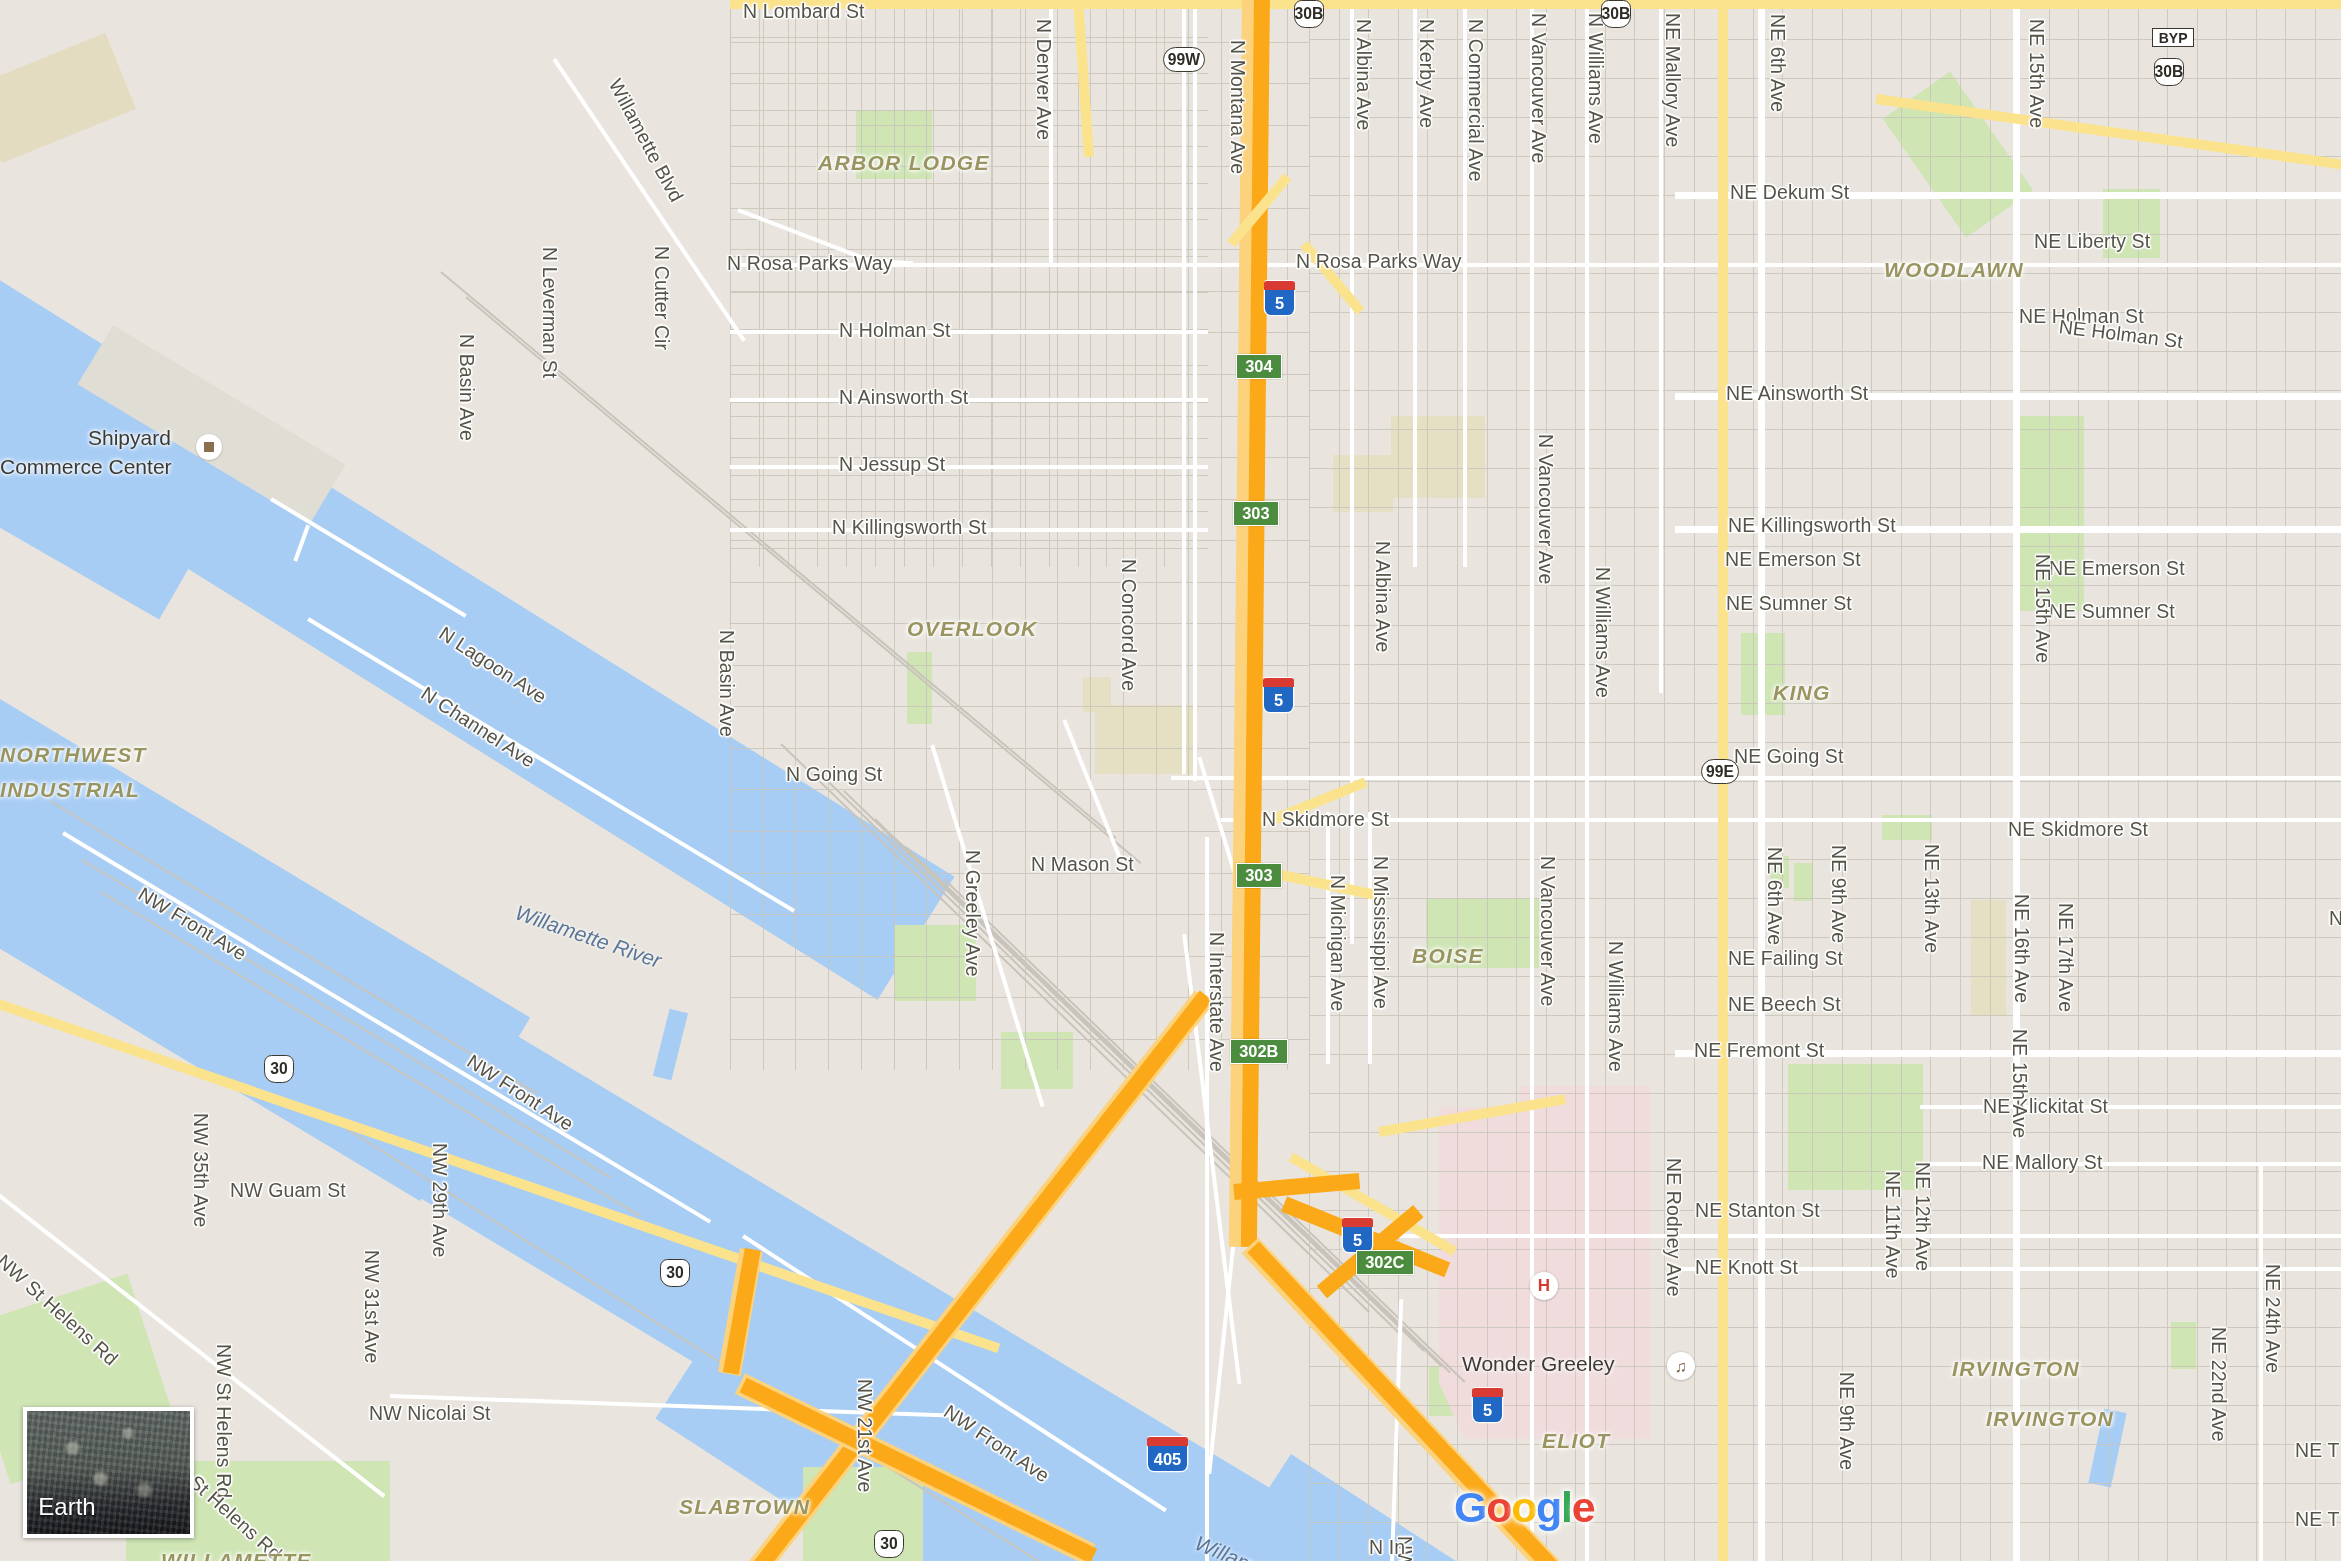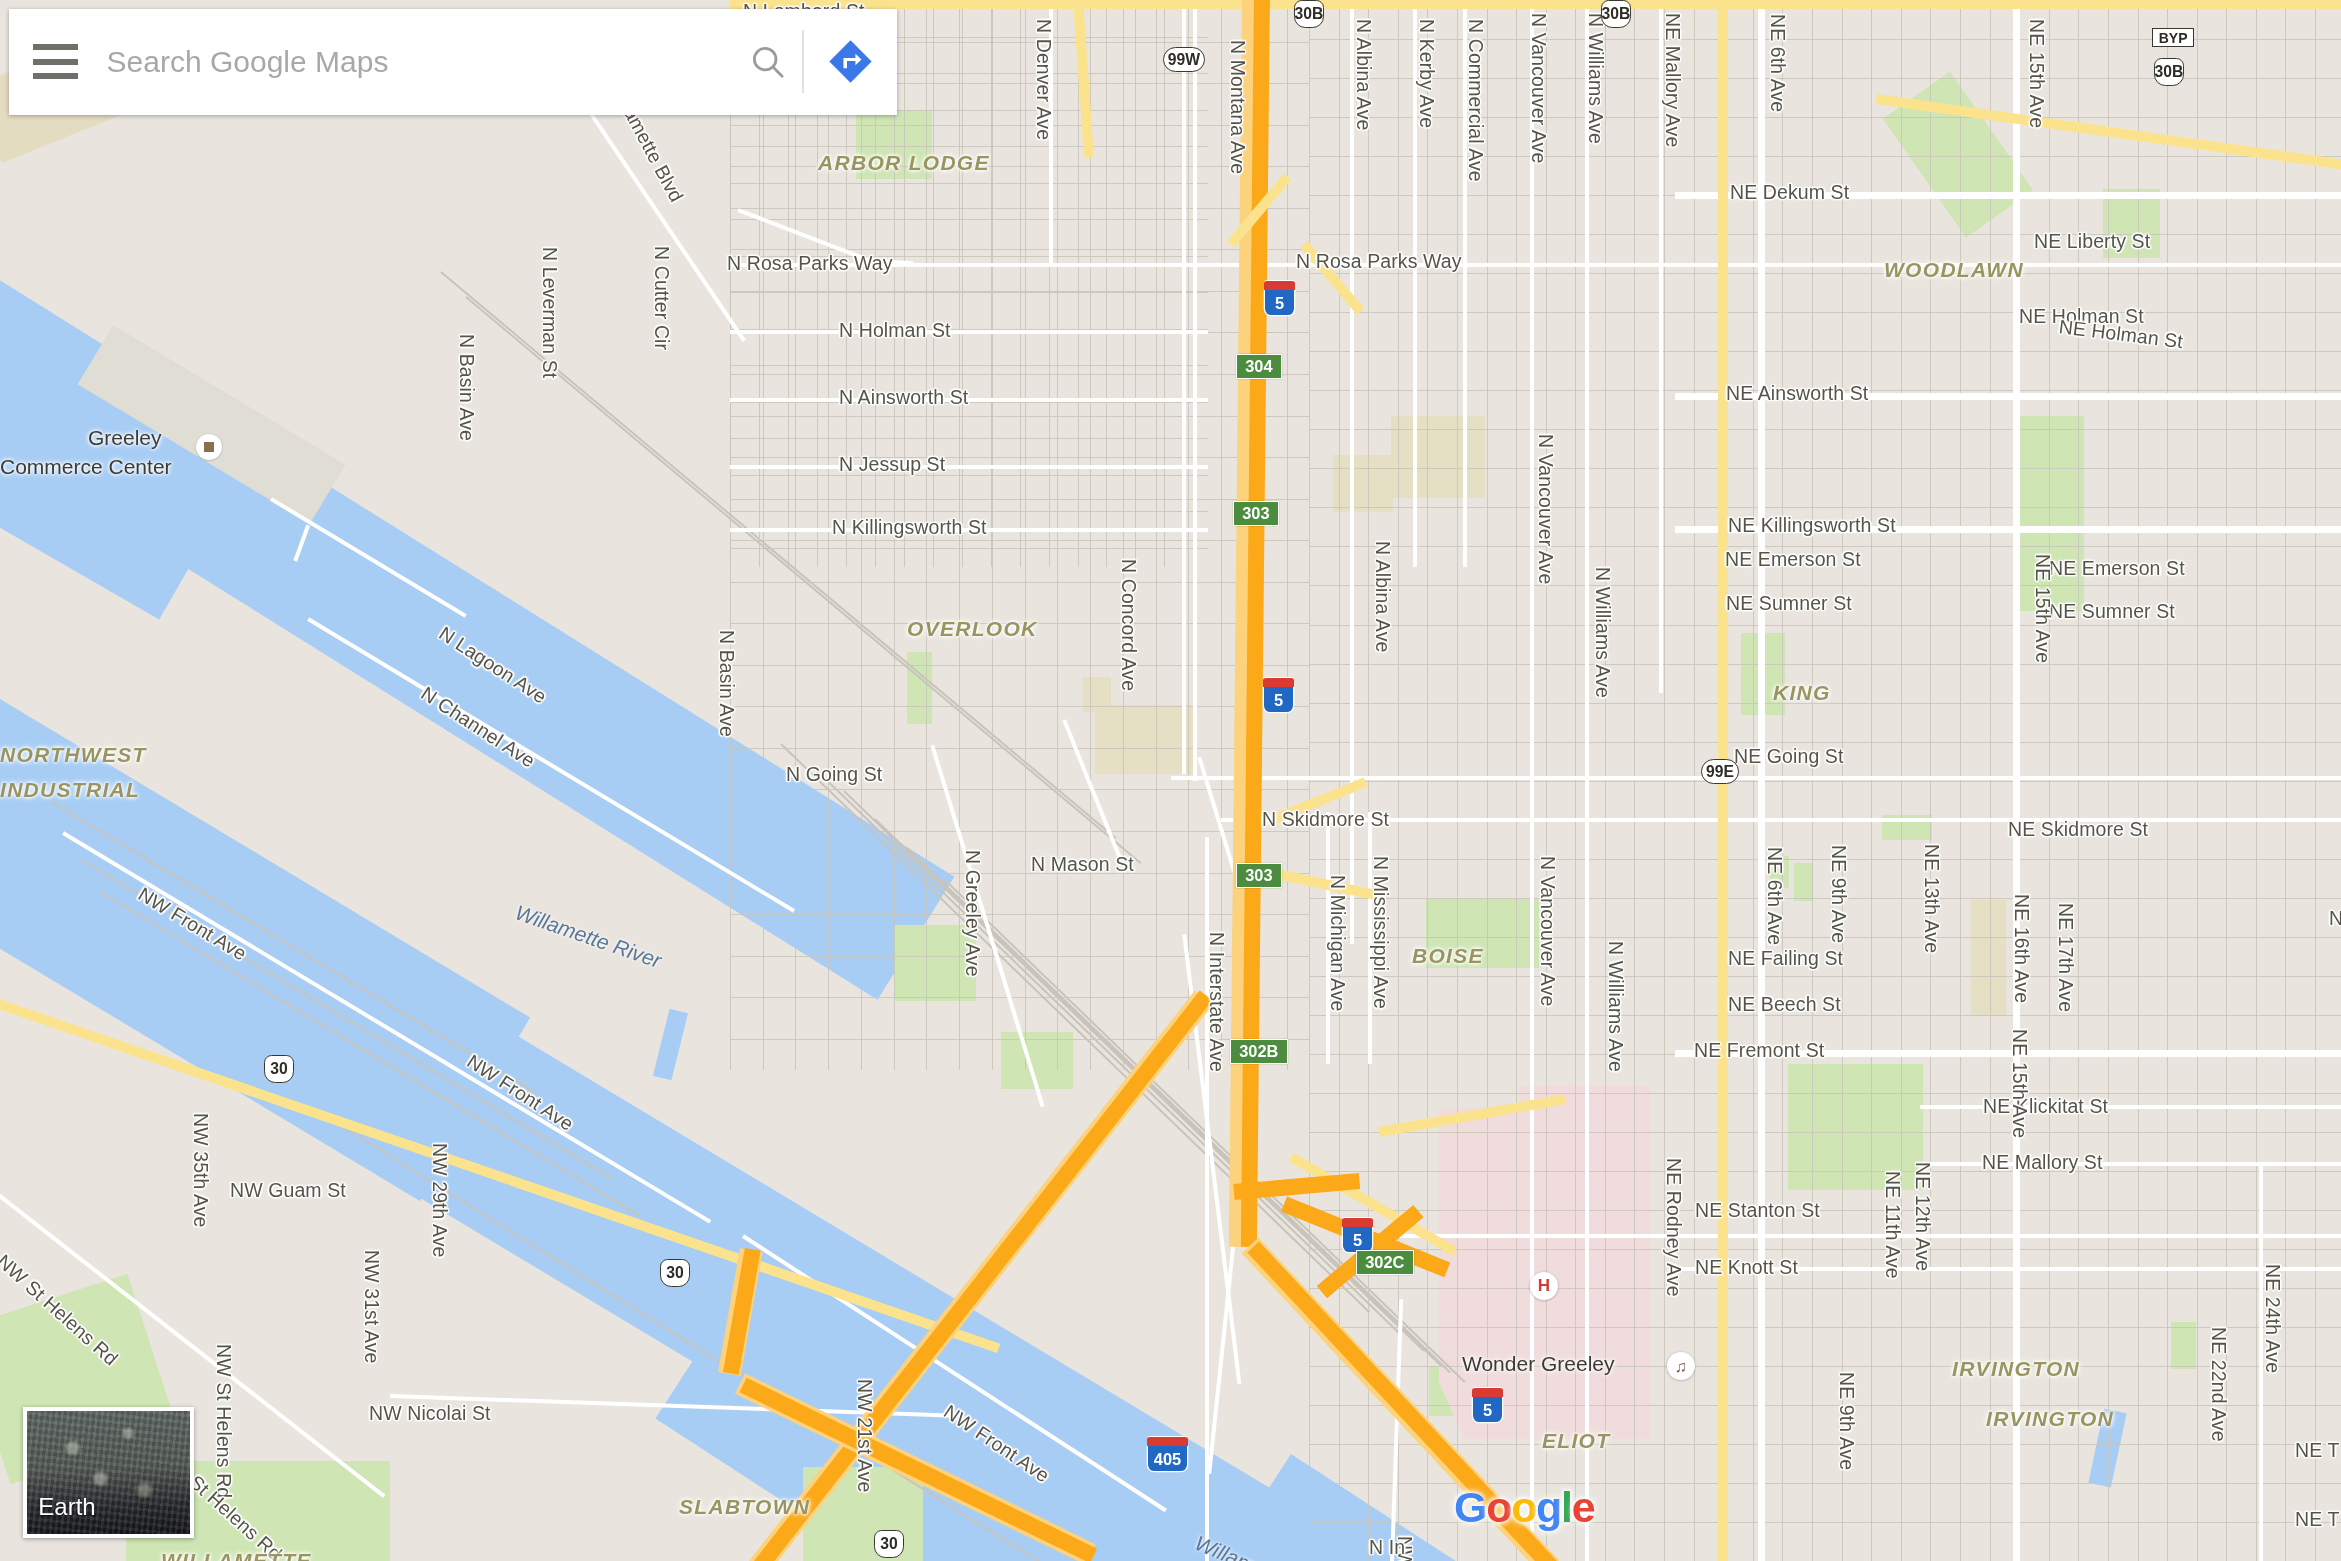--- a/index.html
+++ b/index.html
@@ -713,57 +713,36 @@
           <div class="sh-exit">303</div>
         </div>
         <div class="shield" style="left: 1230px; top: 1039px;">
           <div class="sh-exit">302B</div>
         </div>
         <div class="shield" style="left: 1356px; top: 1250px;">
           <div class="sh-exit">302C</div>
         </div>
       </div>
     <div class="layer" id="pois">
-        <div class="poilbl" style="left: 88px; top: 426px;">Greeley</div>
+        <div class="poilbl" style="left: 88px; top: 426px;">Shipyard</div>
         <div class="poilbl" style="left: 0px; top: 455px;">Commerce Center</div>
         <div class="poilbl" style="left: 1462px; top: 1352px;">Wonder Greeley</div>
       </div>
 
     <div class="poi-pin h" style="left:1530px; top:1272px;">H</div>
 
     <div class="poi-sq" style="left:196px; top:434px;">
         <i></i>
       </div>
 
     <div class="poi-pin music" style="left:1667px; top:1352px;">♫</div>
 
   </div>
 
   <div id="glogo"><span class="b">G</span><span class="r">o</span><span class="y">o</span><span class="b">g</span><span class="g">l</span><span class="r">e</span></div>
 
-  <div id="searchbar">
-    <div id="hamburger">
-      <span></span>
-      <span></span>
-      <span></span>
-    </div>
-    <div id="searchinput" title="Search Google Maps">Search Google Maps</div>
-    <div id="searchicon">
-      <svg viewBox="0 0 24 24" fill="none" stroke="#9b9b9b" stroke-width="1.8">
-        <circle cx="10.5" cy="10.5" r="7"></circle>
-        <line x1="15.6" y1="15.6" x2="21.5" y2="21.5" stroke-linecap="round"></line>
-      </svg>
-    </div>
-    <div id="vdiv"></div>
-    <div id="dirbtn">
-      <svg viewBox="0 0 24 24">
-        <path d="M12 1.2 22.8 12 12 22.8 1.2 12Z" fill="#3b78e7"></path>
-        <path d="M10.2 15.4v-3.6h4.3v2.1l3.1-2.9-3.1-2.9v2.1h-6.1v5.2Z" fill="#ffffff"></path>
-      </svg>
-    </div>
-  </div>
 
   <div id="earthbtn">
     <div id="earthlabel">Earth</div>
   </div>
 
 </div>
 
 
 </body></html>

